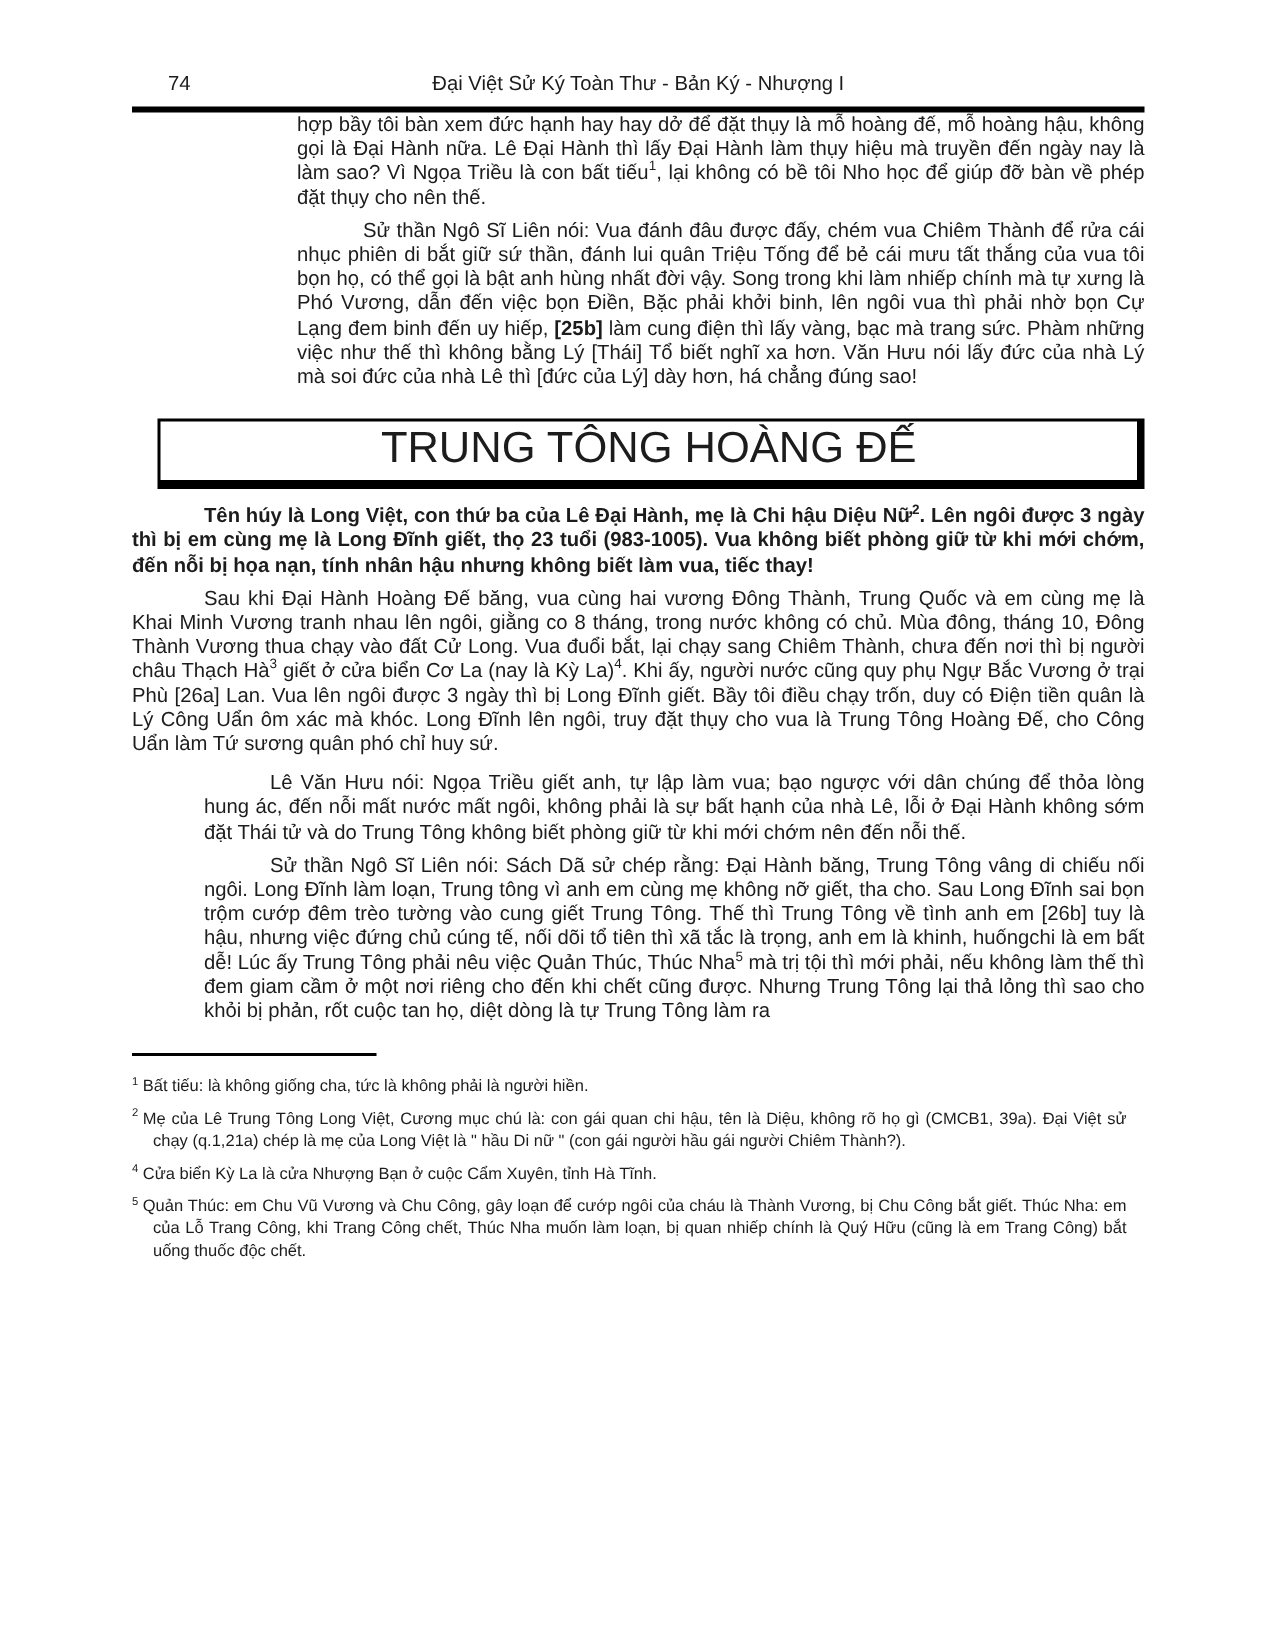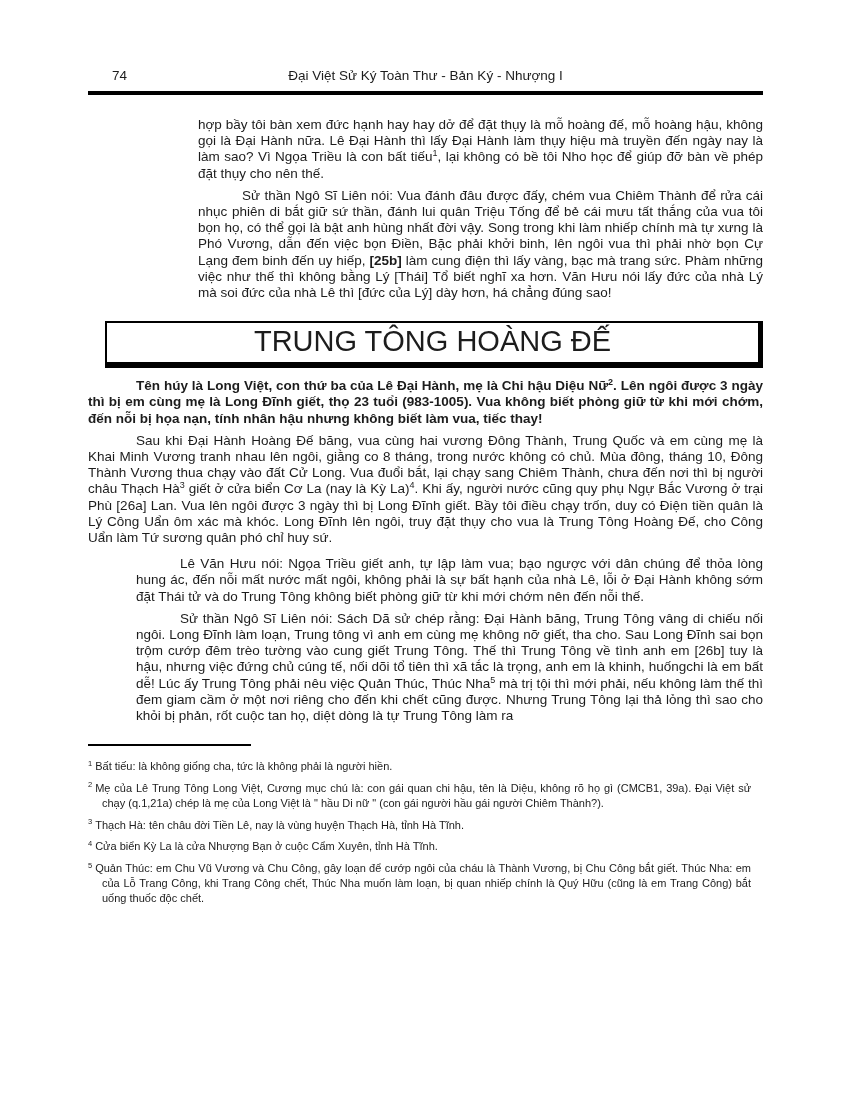--- a/index.html
+++ b/index.html
@@ -7,21 +7,21 @@
     background: #ffffff;
     font-family: "Liberation Sans", "DejaVu Sans", sans-serif;
     color: #1c1c1c;
   }
   .page {
     position: relative;
     width: 850px;
     height: 1100px;
     background: #ffffff;
     box-sizing: border-box;
-    padding: 68px 87px 0 88px;
+    padding: 48px 87px 0 88px;
     overflow: hidden;
   }
   
   .running-header {
     position: relative;
     height: 18px;
     font-size: 13.5px;
     line-height: 16px;
   }
   .page-number {
@@ -38,21 +38,21 @@
     border-top: 4px solid #000;
     margin: 5px 0 0 0;
   }
   
   p.para {
     margin: 0 0 6px 0;
     font-size: 13.5px;
     line-height: 16.2px;
     text-align: justify;
   }
-  .intro-block { margin-top: 22px; }
+  .intro-block { }
   .quote-block { margin-left: 110px; }
   .quote-block p.para.indent { text-indent: 44px; }
   .full-block p.para.indent { text-indent: 48px; }
   p.para.bold, .bold { font-weight: bold; }
   sup.fnref {
     font-size: 9px;
     line-height: 0;
     vertical-align: super;
   }
   
@@ -122,18 +122,17 @@
   <section class="commentary-block quote-block">
       <p class="para indent"><span>Lê Văn Hưu nói: Ngọa Triều giết anh, tự lập làm vua; bạo ngược với dân chúng để thỏa lòng hung ác, đến nỗi mất nước mất ngôi, không phải là sự bất hạnh của nhà Lê, lỗi ở Đại Hành không sớm đặt Thái tử và do Trung Tông không biết phòng giữ từ khi mới chớm nên đến nỗi thế.</span></p>
       <p class="para indent"><span>Sử thần Ngô Sĩ Liên nói: Sách Dã sử chép rằng: Đại Hành băng, Trung Tông vâng di chiếu nối ngôi. Long Đĩnh làm loạn, Trung tông vì anh em cùng mẹ không nỡ giết, tha cho. Sau Long Đĩnh sai bọn trộm cướp đêm trèo tường vào cung giết Trung Tông. Thế thì Trung Tông về tình anh em [26b] tuy là hậu, nhưng việc đứng chủ cúng tế, nối dõi tổ tiên thì xã tắc là trọng, anh em là khinh, huốngchi là em bất dễ! Lúc ấy Trung Tông phải nêu việc Quản Thúc, Thúc Nha</span><sup class="fnref">5</sup><span> mà trị tội thì mới phải, nếu không làm thế thì đem giam cầm ở một nơi riêng cho đến khi chết cũng được. Nhưng Trung Tông lại thả lỏng thì sao cho khỏi bị phản, rốt cuộc tan họ, diệt dòng là tự Trung Tông làm ra</span></p>
     </section>
 
   <hr class="footnote-rule">
 
   <section class="footnotes">
       <div class="footnote"><sup class="fnref">1</sup><span>Bất tiếu: là không giống cha, tức là không phải là người hiền.</span></div>
       <div class="footnote"><sup class="fnref">2</sup><span>Mẹ của Lê Trung Tông Long Việt, Cương mục chú là: con gái quan chi hậu, tên là Diệu, không rõ họ gì (CMCB1, 39a). Đại Việt sử chạy (q.1,21a) chép là mẹ của Long Việt là " hầu Di nữ " (con gái người hầu gái người Chiêm Thành?).</span></div>
-      <div class="footnote"><sup class="fnref">3</sup><span>Thạch Hà: tên châu đời Tiền Lê, nay là vùng huyện Thạch Hà, tỉnh Hà Tĩnh.</span></div>
       <div class="footnote"><sup class="fnref">4</sup><span>Cửa biển Kỳ La là cửa Nhượng Bạn ở cuộc Cẩm Xuyên, tỉnh Hà Tĩnh.</span></div>
       <div class="footnote"><sup class="fnref">5</sup><span>Quản Thúc: em Chu Vũ Vương và Chu Công, gây loạn để cướp ngôi của cháu là Thành Vương, bị Chu Công bắt giết. Thúc Nha: em của Lỗ Trang Công, khi Trang Công chết, Thúc Nha muốn làm loạn, bị quan nhiếp chính là Quý Hữu (cũng là em Trang Công) bắt uống thuốc độc chết.</span></div>
     </section>
 
 </div>
 
 </body></html>

